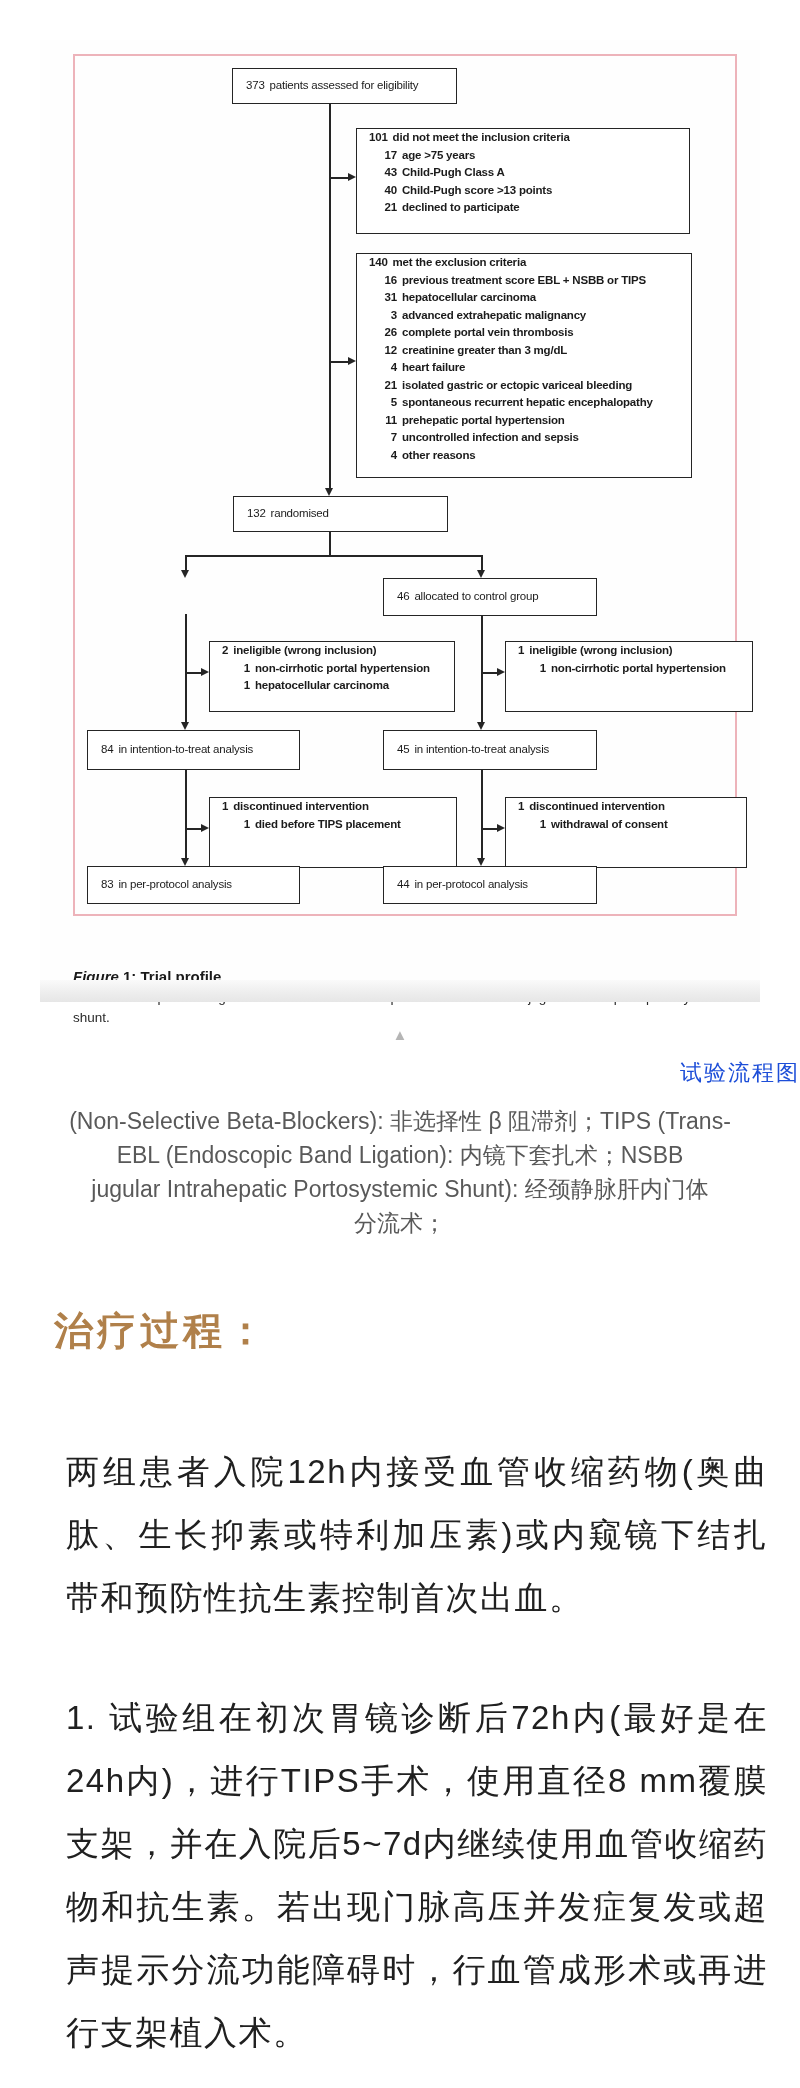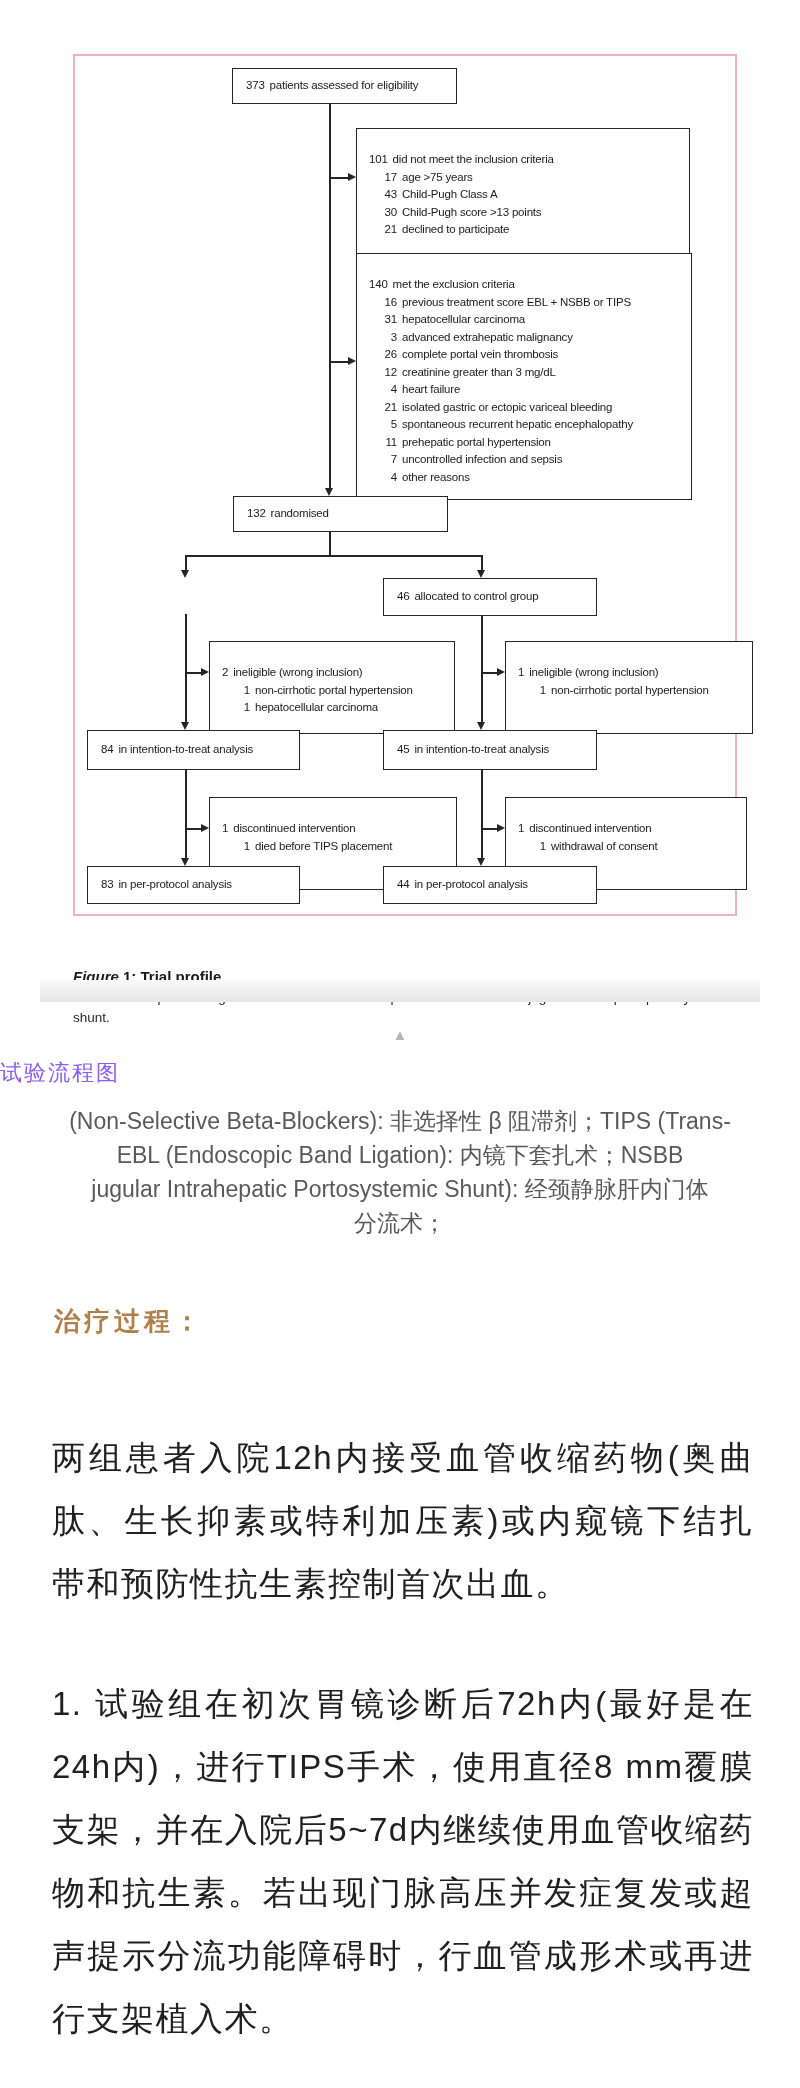--- a/index.html
+++ b/index.html
@@ -7,48 +7,48 @@
         font-family:"Liberation Sans","DejaVu Sans",sans-serif;}
 
   
   .figimg{position:absolute;left:40px;top:40px;width:720px;height:962px;background:#fefefe;}
   .pinkframe{position:absolute;left:33px;top:14px;width:660px;height:858px;border:2px solid #edb3ba;}
   .fbox{position:absolute;border:1.5px solid #252525;background:#fff;color:#1b1b1b;
         font-size:11.5px;letter-spacing:-0.2px;}
   .fbox .fline{display:flex;line-height:17.5px;white-space:nowrap;}
   .fbox .fline .num{margin-right:5px;flex:0 0 auto;}
   .fbox .fline.sub .num{width:28px;text-align:right;}
-  .fbox.ml{padding:22px 6px 4px 12px;}
+  .fbox.ml{padding:0 6px 4px 12px;font-weight:bold;}
   .fbox.c{display:flex;align-items:center;padding-left:13px;}
   .vl{position:absolute;width:1.5px;background:#252525;}
   .hl{position:absolute;height:1.5px;background:#252525;}
   .ah-r{position:absolute;width:0;height:0;border-left:8px solid #252525;
         border-top:4.5px solid transparent;border-bottom:4.5px solid transparent;}
   .ah-d{position:absolute;width:0;height:0;border-top:8px solid #252525;
         border-left:4.5px solid transparent;border-right:4.5px solid transparent;}
   .figcap{position:absolute;left:33px;top:881px;width:666px;color:#1a1a1a;}
   .figcap .t{font-size:15px;font-weight:bold;margin-top:47px;}
   .figcap .t .it{font-style:italic;}
   .figcap .n{margin-top:3px;font-size:13.5px;line-height:19.5px;color:#2a2a2a;}
   .graystrip{position:absolute;left:0;top:940px;width:720px;height:22px;
         background:linear-gradient(180deg,#fafafa 0%,#ededed 60%,#e6e6e6 100%);}
 
   
   .collapse{position:absolute;left:0;top:1026px;width:100%;text-align:center;
         font-size:15px;color:#b5b5b5;}
-  .figlabel{position:absolute;left:0;top:1058px;width:100%;text-align:left;
-        font-size:22px;letter-spacing:2px;color:#8b5cf6;}
+  .figlabel{position:absolute;left:0;top:1058px;width:100%;text-align:right;
+        font-size:22px;letter-spacing:2px;color:#1d4ed8;}
   .abbrev{position:absolute;left:0;top:1104px;width:100%;text-align:center;
         font-size:23px;line-height:34px;color:#595959;}
 
   
   .sechead{position:absolute;left:54px;top:1304px;margin:0;
         font-family:"DejaVu Serif","Liberation Serif",serif;
-        font-size:26px;font-weight:bold;letter-spacing:4px;color:#b0804a;}
-  .para{position:absolute;left:50px;width:702px;margin:2px;color:#202020;
+        font-size:39px;font-weight:bold;letter-spacing:4px;color:#b0804a;}
+  .para{position:absolute;left:50px;width:702px;margin:16px;color:#202020;
         font-size:33px;line-height:63px;letter-spacing:1.5px;text-align:justify;}
   .p1{top:1424px;}
   .p2{top:1670px;}
 </style>
 </head>
 <body>
 
 <div class="page">
 
   <div class="figimg">
@@ -96,21 +96,21 @@
         </div>
         <div class="fline sub">
           <span class="num">17</span>
           <span class="txt">age &gt;75 years</span>
         </div>
         <div class="fline sub">
           <span class="num">43</span>
           <span class="txt">Child-Pugh Class A</span>
         </div>
         <div class="fline sub">
-          <span class="num">30</span>
+          <span class="num">40</span>
           <span class="txt">Child-Pugh score &gt;13 points</span>
         </div>
         <div class="fline sub">
           <span class="num">21</span>
           <span class="txt">declined to participate</span>
         </div>
       </div>
     <div class="fbox ml" style="left:316px;top:213px;width:316px;height:219px">
         <div class="fline">
           <span class="num">140</span>

